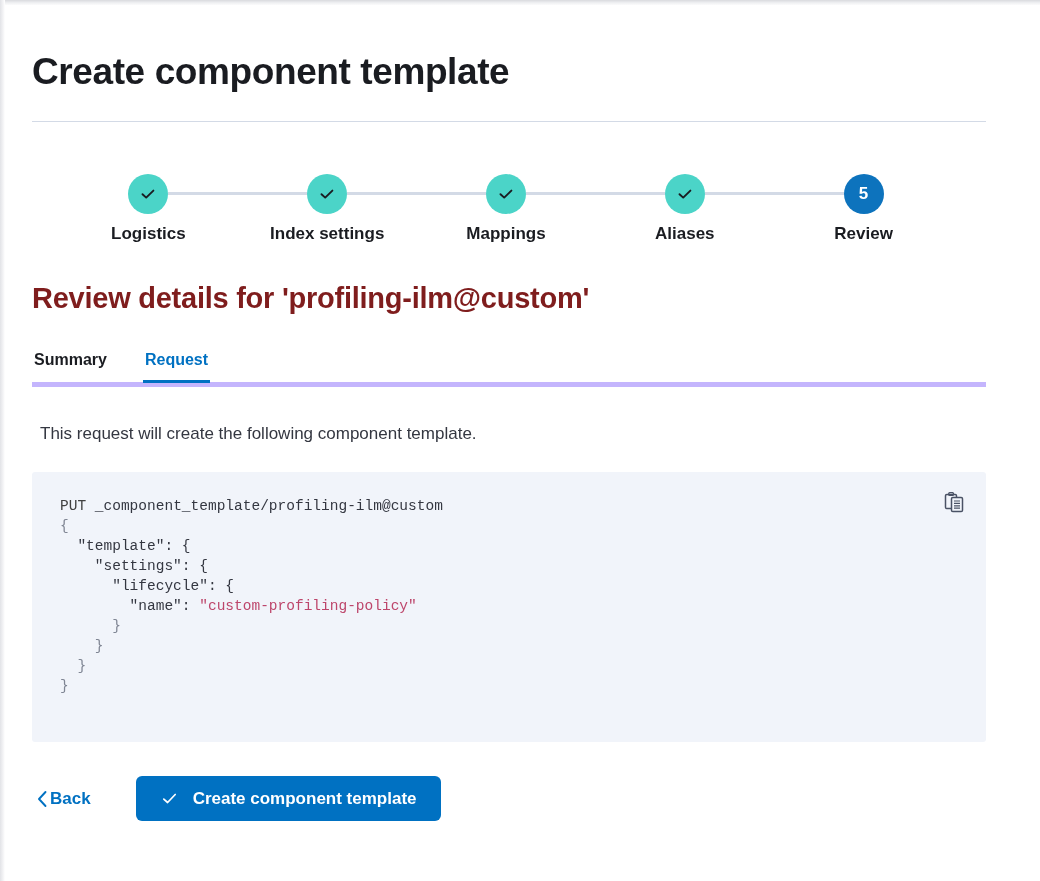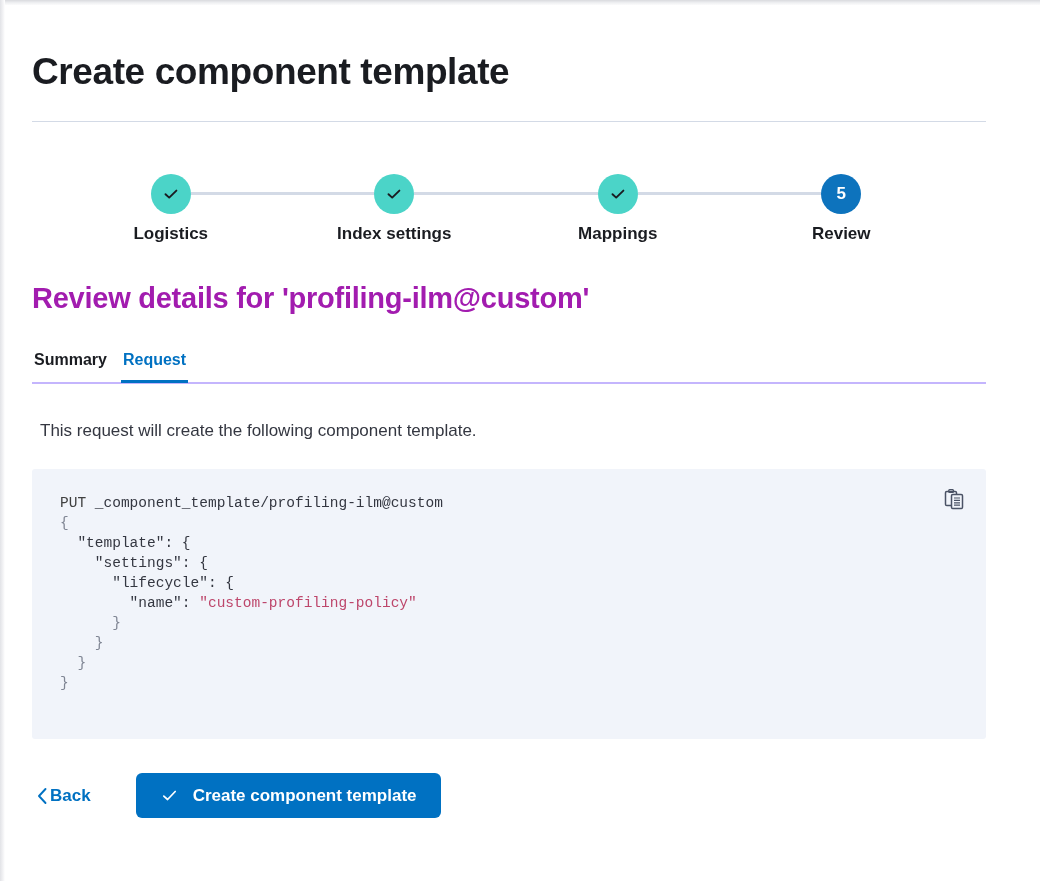--- a/index.html
+++ b/index.html
@@ -120,30 +120,30 @@
     font-family: "Liberation Sans", sans-serif;
   }
 
   
   .section-title {
     margin: 0;
     padding-top: 38px;
     font-size: 29px;
     font-weight: 700;
     letter-spacing: -0.25px;
-    color: #a21caf;
+    color: #7f1d1d;
     font-family: "Liberation Sans", sans-serif;
   }
 
   .tabs {
     margin-top: 28px;
     display: flex;
     align-items: flex-end;
-    gap: 12px;
-    border-bottom: 2px solid #c4b5fd;
+    gap: 34px;
+    border-bottom: 5px solid #c4b5fd;
     position: relative;
   }
   .tab {
     font-size: 16px;
     font-weight: 700;
     padding: 0 2px 11px 2px;
     cursor: pointer;
     color: #1a1c21;
     border-bottom: 3px solid transparent;
     margin-bottom: -1px;
@@ -291,20 +291,32 @@
           <div class="step-circle complete">
             <svg class="check-svg" width="20" height="20" viewBox="0 0 20 20">
               <path d="M4.5 10.2 L8.2 13.6 L15.4 6.6" fill="none" stroke="#1a1c21" stroke-width="1.9" stroke-linecap="round" stroke-linejoin="round"></path>
             </svg>
           </div>
           <div class="connector"></div>
         </div>
         <div class="step-label">Mappings</div>
       </div>
 
+      <div class="step">
+        <div class="step-circle-row">
+          <div class="connector"></div>
+          <div class="step-circle complete">
+            <svg class="check-svg" width="20" height="20" viewBox="0 0 20 20">
+              <path d="M4.5 10.2 L8.2 13.6 L15.4 6.6" fill="none" stroke="#1a1c21" stroke-width="1.9" stroke-linecap="round" stroke-linejoin="round"></path>
+            </svg>
+          </div>
+          <div class="connector"></div>
+        </div>
+        <div class="step-label">Aliases</div>
+      </div>
 
       <div class="step">
         <div class="step-circle-row">
           <div class="connector"></div>
           <div class="step-circle current">
             <span class="num">5</span>
           </div>
           <div class="connector blank"></div>
         </div>
         <div class="step-label">Review</div>

